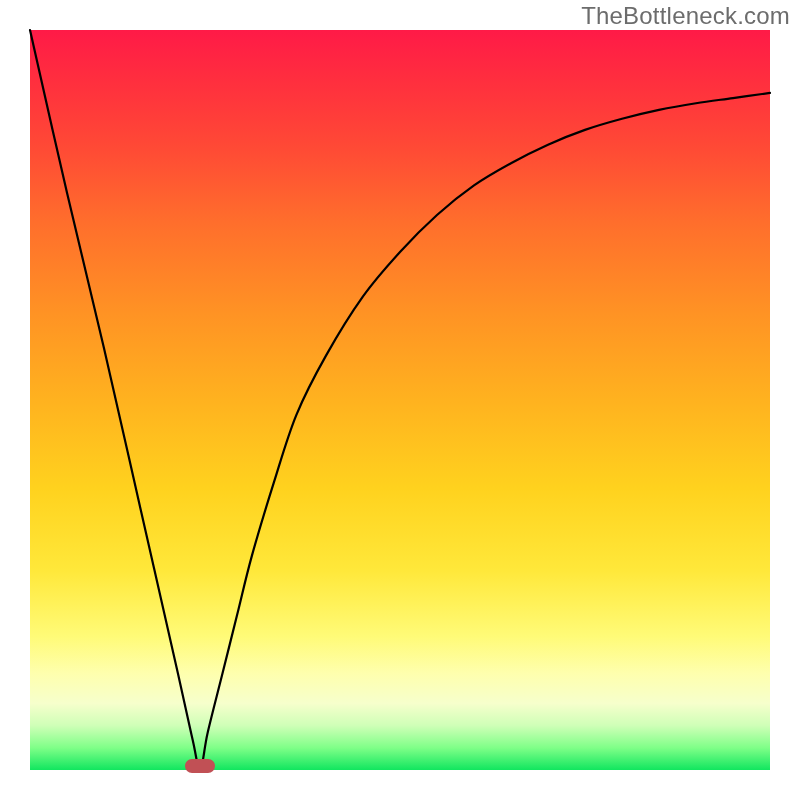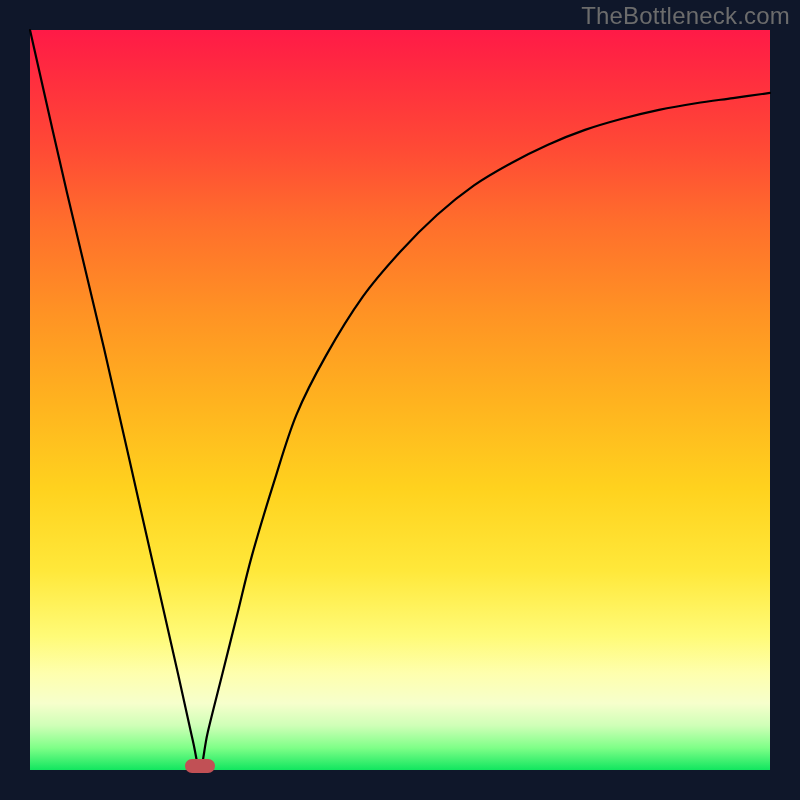--- a/index.html
+++ b/index.html
@@ -8,21 +8,21 @@
     width: 800px;
     height: 800px;
     background: #000;
     overflow: hidden;
     font-family: Arial, Helvetica, sans-serif;
   }
   .frame {
     position: relative;
     width: 800px;
     height: 800px;
-    background: #0f172a;
+    background: #ffffff;
   }
   .plot {
     position: absolute;
     left: 30px;
     top: 30px;
     width: 740px;
     height: 740px;
     background: linear-gradient(
       to bottom,
       #ff1a47 0%,

